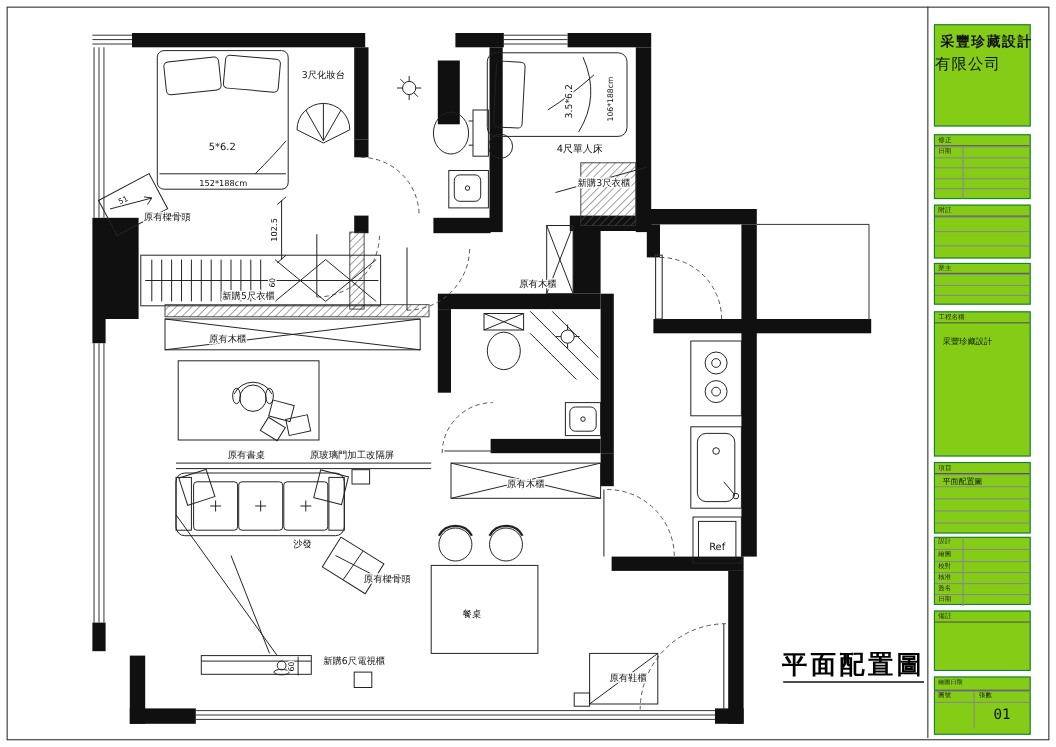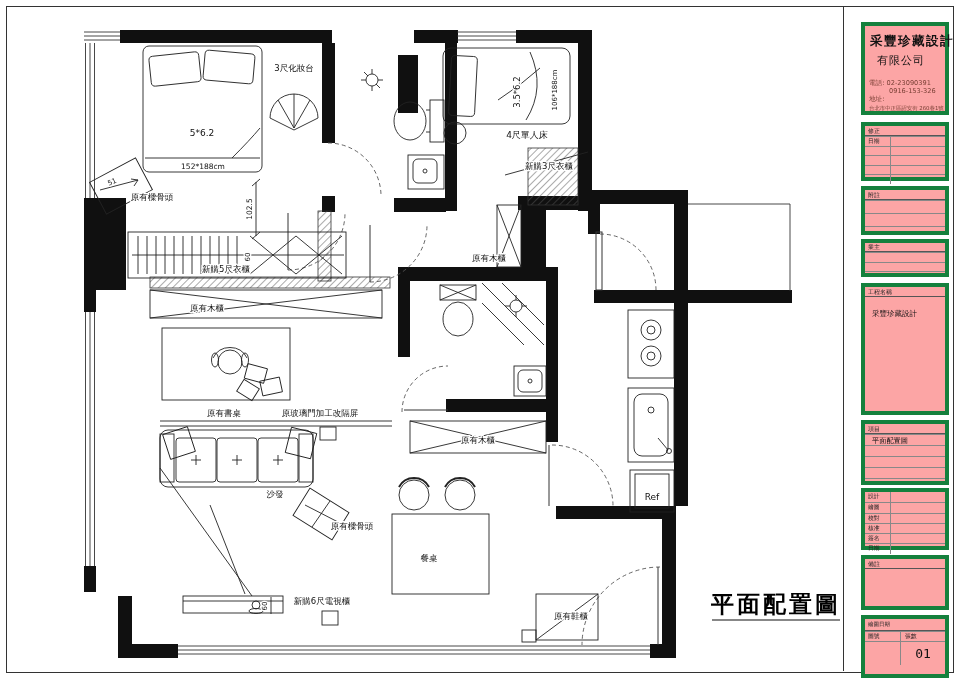--- a/index.html
+++ b/index.html
@@ -2,28 +2,28 @@
 <html><head>
 <meta charset="utf-8">
 <style>
   html,body{margin:0;padding:0;background:#e8e8e8;}
   #page{position:relative;width:960px;height:679px;background:#ffffff;
         font-family:"DejaVu Sans","Liberation Sans",sans-serif;color:#111;overflow:hidden;}
   #frame{position:absolute;left:6px;top:6px;width:946px;height:665px;border:1.3px solid #333;}
   #sep{position:absolute;left:843px;top:6px;height:665px;border-left:1px solid #333;}
   
   #tb{position:absolute;left:849px;top:0;width:90px;}
-  .box{position:absolute;left:12px;width:88px;border:4px solid #15803d;background:#fca5a5;box-sizing:border-box;}
+  .box{position:absolute;left:0;width:88px;border:1px solid #15803d;background:#84cc16;box-sizing:border-box;}
   .hdr{font-size:6px;line-height:9px;padding-left:3px;border-bottom:1px solid #555;color:#222;}
   .row{position:relative;border-top:1px solid #888;box-sizing:border-box;}
   .row:first-of-type{border-top:none;}
   .c1{position:absolute;left:0;top:0;bottom:0;width:26px;border-right:1px solid #888;
       font-size:5.8px;line-height:9px;padding-left:3px;box-sizing:border-box;color:#222;}
   .company-name{font-size:12.5px;font-weight:bold;letter-spacing:1.5px;margin:7px 2px 0 5px;white-space:nowrap;}
-  .company-suffix{font-size:11px;letter-spacing:1px;text-align:center;margin:3px 8px 0 0;}
+  .company-suffix{font-size:14px;letter-spacing:1px;text-align:left;margin:3px 8px 0 0;}
   .contact{margin-top:11px;padding-left:4px;color:#7b4036;font-size:6.6px;line-height:8.2px;white-space:nowrap;}
   .addr{font-size:5.4px;letter-spacing:0;}
   .proj{font-size:7.5px;padding:12px 0 0 7px;}
   .item-row{font-size:7.2px;line-height:11px;padding-left:7px;}
   .big01{font-size:13px;font-family:"DejaVu Sans Mono","Liberation Mono",monospace;text-align:center;line-height:24px;}
   
   .t{fill:#111;paint-order:stroke;stroke:#fff;stroke-width:2.6px;stroke-linejoin:round;
      font-family:"DejaVu Sans","Liberation Sans",sans-serif;}
   .t9{font-size:9px;}.t85{font-size:8.5px;}.t75{font-size:7.5px;}.t7{font-size:7px;}
   .big{font-size:23px;font-weight:bold;letter-spacing:3px;stroke-width:0;}
@@ -341,27 +341,20 @@
     <line x1="712" y1="620" x2="840" y2="620" stroke="#111" stroke-width="1.2"></line>
   </svg>
 
   <div id="sep"></div>
 
   <div id="tb">
 
     <div class="box" style="top:22px;height:93px;">
       <div class="company-name">采豐珍藏設計</div>
       <div class="company-suffix">有限公司</div>
-      <div class="contact">
-        <div><span>電話:</span>
-             <span>02-23090391</span></div>
-        <div style="padding-left:20px;"><span>0916-153-326</span></div>
-        <div><span>地址:</span></div>
-        <div class="addr">台北市中正區詔安街 260巷1號</div>
-      </div>
     </div>
 
     <div class="box" style="top:122px;height:59px;">
       <div class="hdr">修正</div>
       <div class="row" style="height:9.6px;">
           <div class="c1">日期</div>
         </div>
       <div class="row" style="height:9.6px;">
           <div class="c1"></div>
         </div>
@@ -422,21 +415,21 @@
         </div>
       <div class="row" style="height:10.3px;">
           <div class="c1">日期</div>
         </div>
     </div>
 
     <div class="box" style="top:555px;height:55px;">
       <div class="hdr">備註</div>
     </div>
 
-    <div class="box" style="top:615px;height:63px;">
+    <div class="box" style="top:615px;height:53px;">
       <div class="hdr" style="font-size:5.5px;line-height:11px;height:11px;">繪圖日期</div>
       <div class="row" style="height:10px;">
         <div class="c1" style="width:36px;">圖號</div>
         <div style="position:absolute;left:36px;right:0;top:0;bottom:0;font-size:5.8px;line-height:9px;padding-left:4px;">張數</div>
       </div>
       <div class="row" style="height:24px;">
         <div class="c1" style="width:36px;"></div>
         <div class="big01" style="position:absolute;left:36px;right:0;top:0;bottom:0;">01</div>
       </div>
     </div>

